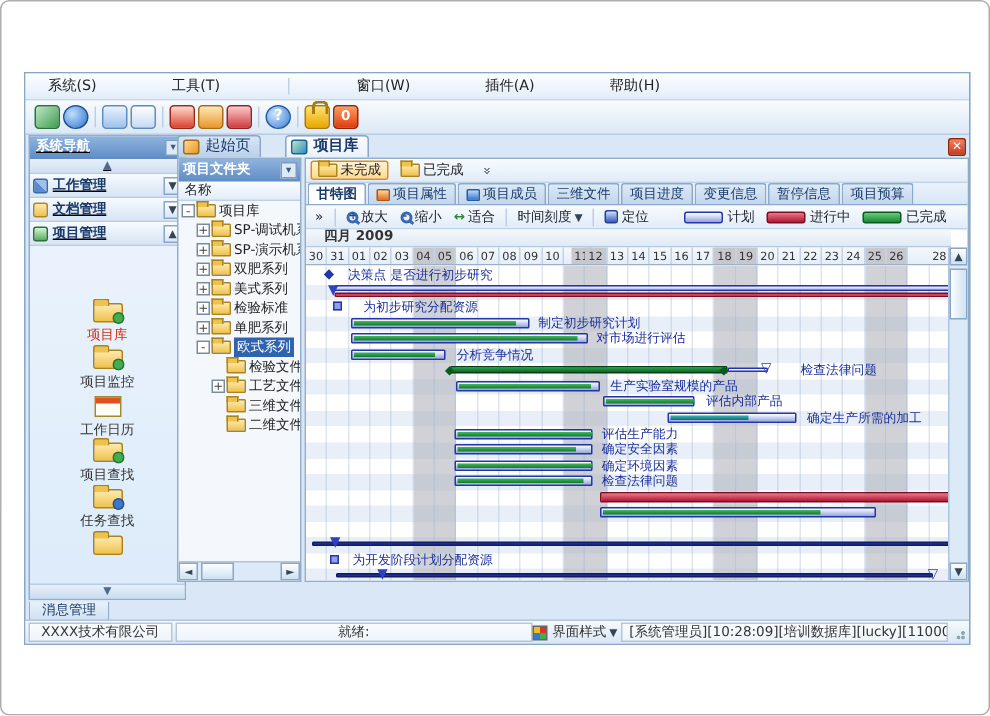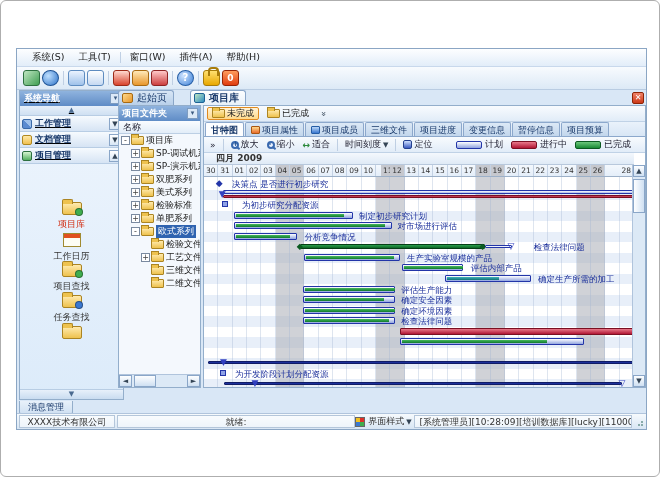--- a/index.html
+++ b/index.html
@@ -1,20 +1,20 @@
 <!DOCTYPE html>
 <html><head>
 <meta charset="utf-8">
 <style>
   html,body{margin:0;padding:0;background:#fff;}
   *{box-sizing:border-box;font-family:"DejaVu Sans",sans-serif;}
   .page{position:relative;width:660px;height:477px;background:#fff;border:1px solid #aeaeae;border-radius:6px;overflow:hidden;}
   .win{position:absolute;left:15px;top:47px;width:631px;height:382px;background:#d9e7f6;border:1px solid #8ba6c4;}
   
-  .menubar{position:absolute;left:0;top:0;width:100%;height:18px;background:linear-gradient(#fdfeff,#e2edf9);border-bottom:1px solid #c8d8ec;display:flex;align-items:center;padding-left:8px;}
+  .menubar{position:absolute;left:0;top:0;width:100%;height:18px;background:linear-gradient(#fdfeff,#e2edf9);border-bottom:1px solid #c8d8ec;display:flex;align-items:center;padding-left:8px;gap:36px;}
   .menuitem{font-size:9.5px;color:#222;padding:0 7px;cursor:default;}
   .menusep{width:1px;height:11px;background:#c0d0e4;margin:0 2px;}
   .toolbar{position:absolute;left:0;top:18px;width:100%;height:23px;background:linear-gradient(#f8fbfe,#dcе9f6),linear-gradient(#f8fbfe,#dce9f6);border-bottom:1px solid #b9cce2;display:flex;align-items:center;padding-left:5px;}
   .tbico{width:17px;height:16px;border-radius:3px;margin:0 1px;position:relative;border:1px solid rgba(120,140,170,.0);}
   .tbsep{width:1px;height:14px;background:#bfcfe3;margin:0 3px;}
   .g1{background:linear-gradient(135deg,#bfe6c2,#3f9e52);border:1px solid #2d7040;}
   .g2{background:radial-gradient(circle at 35% 35%,#bfe0ff,#2d72c8);border-radius:50%;border:1px solid #1d5295;}
   .g3{background:linear-gradient(#eaf3ff,#9fc2ea);border:1px solid #5e8cc0;}
   .g4{background:linear-gradient(#fff,#c5d9f2);border:1px solid #5e8cc0;}
   .g5{background:linear-gradient(#ffd9d0,#d8442e);border:1px solid #9c2a18;}
@@ -184,20 +184,21 @@
             <span class="grparr">▼</span>
           </div>
           <div class="navgrp">
             <span class="gi gi-doc"></span>
             <span class="gl">项目管理</span>
             <span class="grparr">▲</span>
           </div>
         </div>
       <div class="navitems" id="navitems">
           <div class="navitem active"><span class="fld"><span class="badge b-green"></span></span><span class="lbl">项目库</span></div>
+          <div class="navitem"><span class="fld"><span class="badge b-green"></span></span><span class="lbl">项目监控</span></div>
           <div class="navitem"><span class="cal"></span><span class="lbl">工作日历</span></div>
           <div class="navitem"><span class="fld"><span class="badge b-green"></span></span><span class="lbl">项目查找</span></div>
           <div class="navitem"><span class="fld"><span class="badge b-blue"></span></span><span class="lbl">任务查找</span></div>
           <div class="navitem"><span class="fld"></span></div>
         </div>
       <div class="navbottom">▼</div>
     </div>
 
     <div class="doctabs" id="doctabs">
       <span class="tabclose">✕</span>

